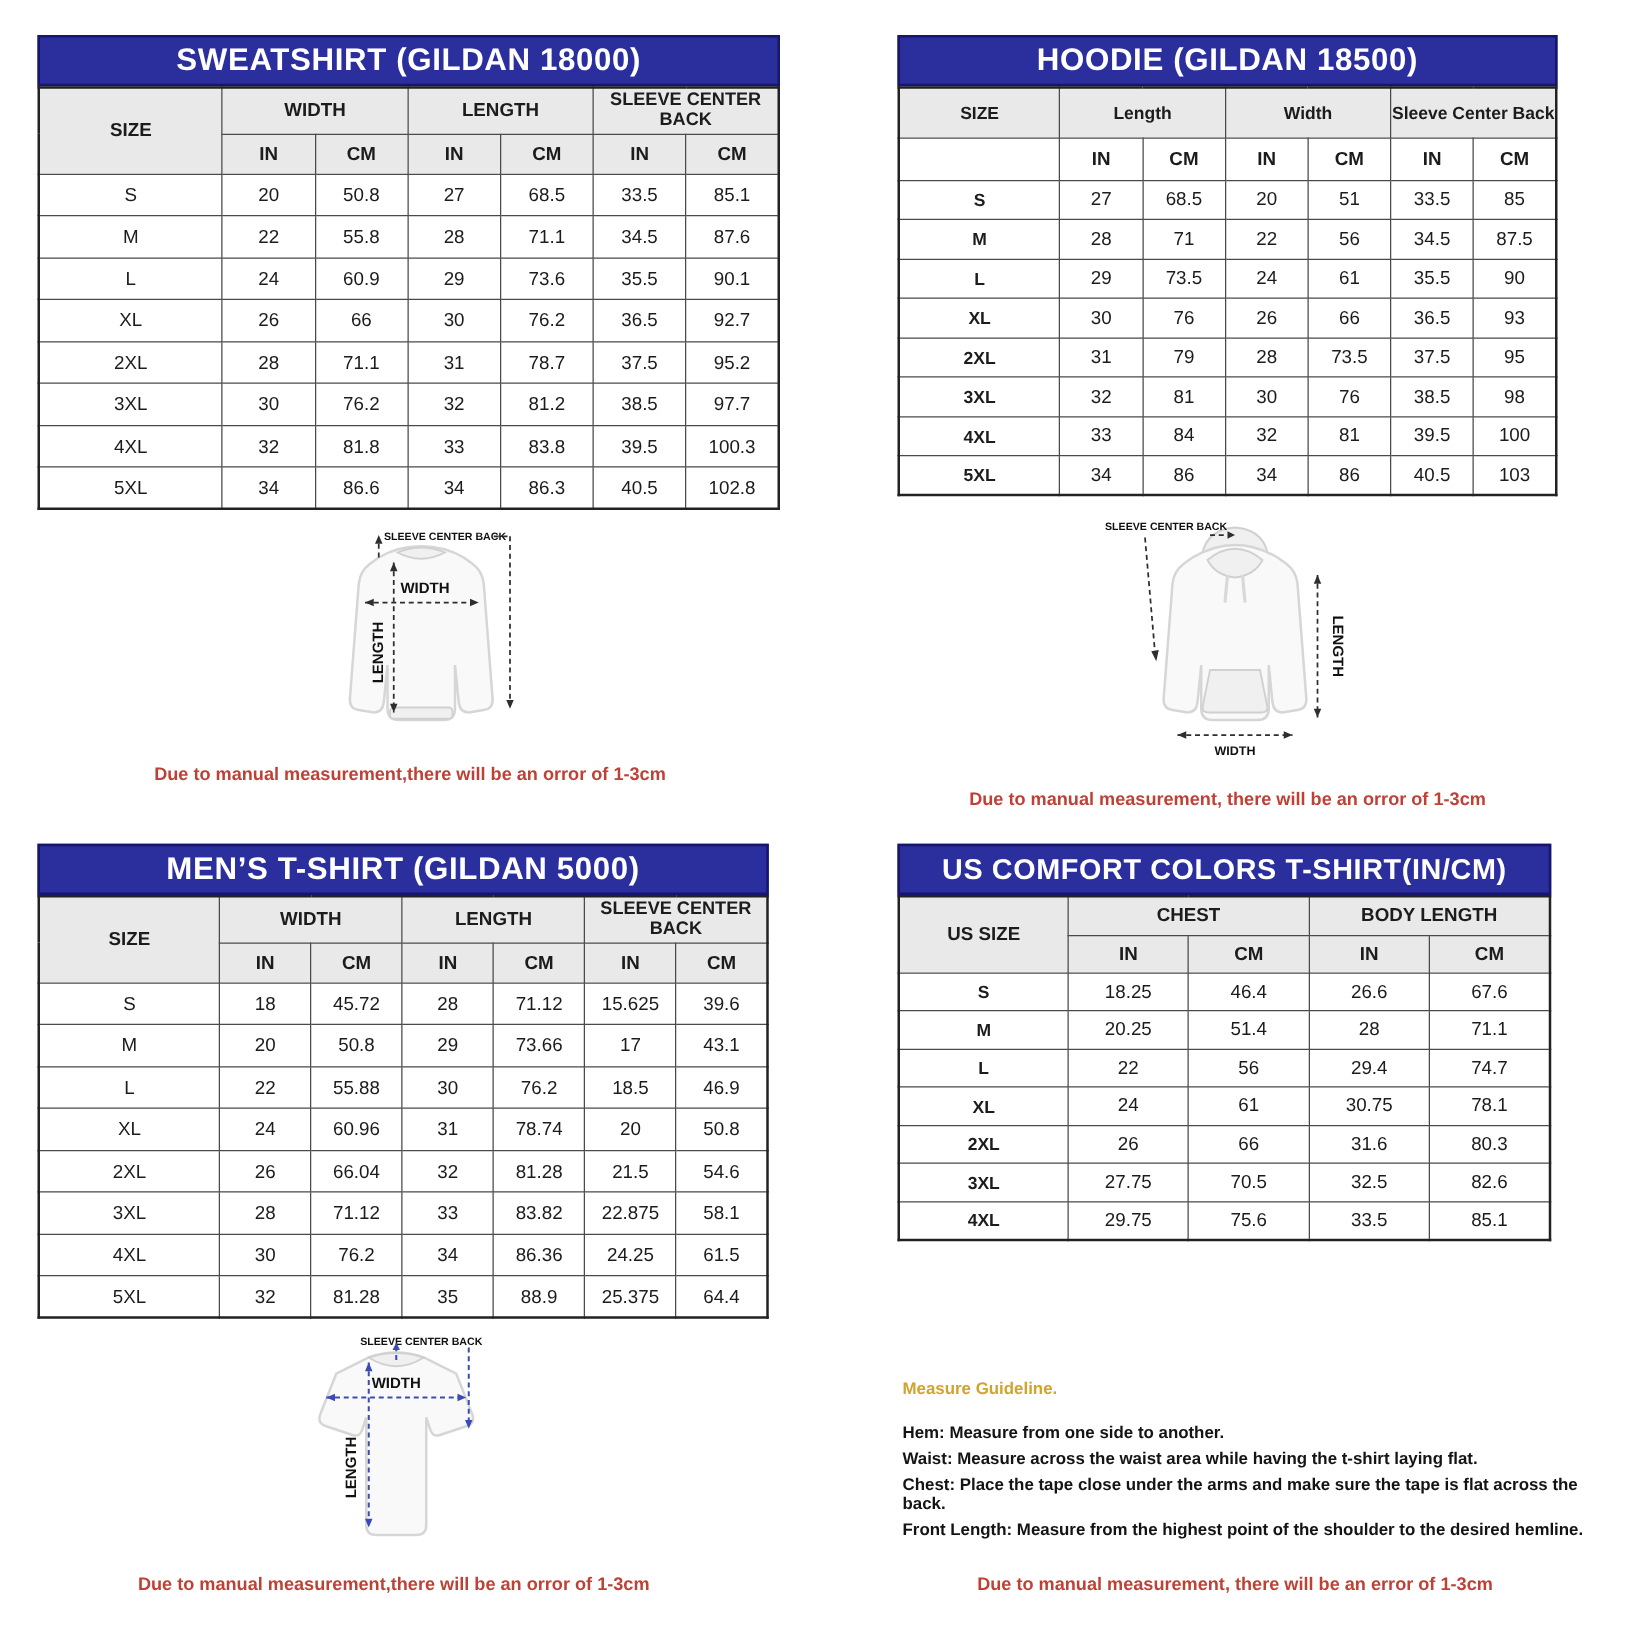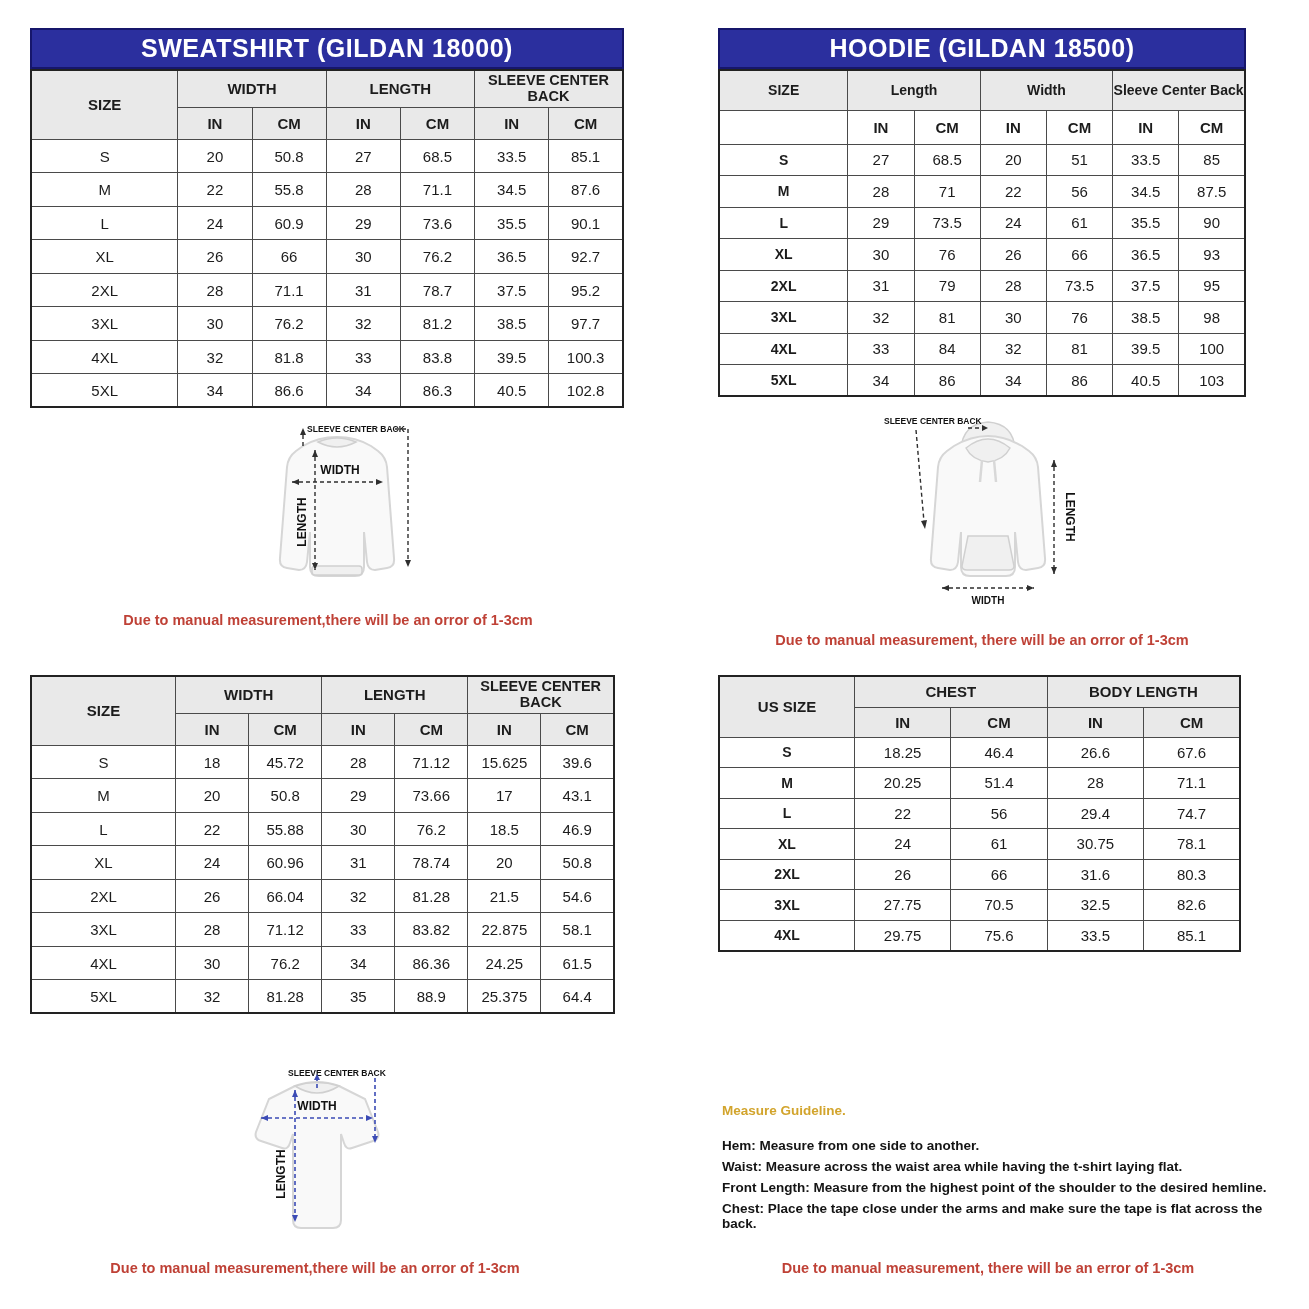--- a/index.html
+++ b/index.html
@@ -309,20 +309,21 @@
     <polygon class="ah-k" points="176,48 173,55 179,55"></polygon>
       <polygon class="ah-k" points="176,162 173,155 179,155"></polygon>
     <text class="svg-lbl" x="110" y="192" text-anchor="middle" style="font-size:10px">WIDTH</text>
     <line class="dash-k" x1="64" y1="176" x2="156" y2="176"></line>
     <polygon class="ah-k" points="64,176 71,173 71,179"></polygon>
       <polygon class="ah-k" points="156,176 149,173 149,179"></polygon>
   </svg>
   <p class="note" style="left:722px; top:632px;">Due to manual measurement, there will be an orror of 1-3cm</p>
 
   <div class="section" style="left:30px; top:675px; width:585px;">
+    <div class="title-bar">MEN’S T-SHIRT (GILDAN 5000)</div>
     <table class="wide-table">
       <colgroup>
           <col style="width:24.8%">
           <col>
           <col>
           <col>
           <col>
           <col>
           <col>
         </colgroup>
@@ -413,20 +414,21 @@
             <td>35</td>
             <td>88.9</td>
             <td>25.375</td>
             <td>64.4</td>
           </tr>
         </tbody>
     </table>
   </div>
 
   <div class="section" style="left:718px; top:675px; width:523px;">
+    <div class="title-bar" style="font-size:23px;">US COMFORT COLORS T-SHIRT(IN/CM)</div>
     <table class="comfort-table">
       <colgroup>
           <col style="width:26%">
           <col>
           <col>
           <col>
           <col>
         </colgroup>
       <thead>
         <tr>
@@ -511,19 +513,19 @@
     <line class="dash-b" x1="80" y1="24" x2="80" y2="156"></line>
     <polygon class="ah-b" points="80,24 77,31 83,31"></polygon>
       <polygon class="ah-b" points="80,156 77,149 83,149"></polygon>
   </svg>
   <p class="note" style="left:55px; top:1260px;">Due to manual measurement,there will be an orror of 1-3cm</p>
 
   <div id="guideline">
     <p class="g-head">Measure Guideline.</p>
     <p class="g-item"><span>Hem</span><span>: Measure from one side to another.</span></p>
     <p class="g-item"><span>Waist</span><span>: Measure across the waist area while having the t-shirt laying flat.</span></p>
+    <p class="g-item"><span>Chest</span><span>: Place the tape close under the arms and make sure the tape is flat across the back.</span></p>
     <p class="g-item"><span>Front Length</span><span>: Measure from the highest point of the shoulder to the desired hemline.</span></p>
-    <p class="g-item"><span>Chest</span><span>: Place the tape close under the arms and make sure the tape is flat across the back.</span></p>
   </div>
 
   <p class="note" style="left:728px; top:1260px;">Due to manual measurement, there will be an error of 1-3cm</p>
 
 </div>
 
 </body></html>

